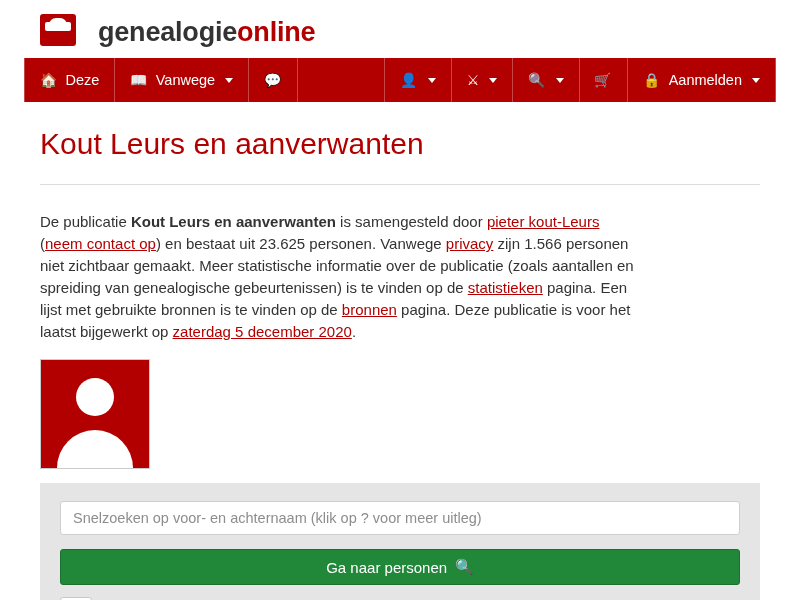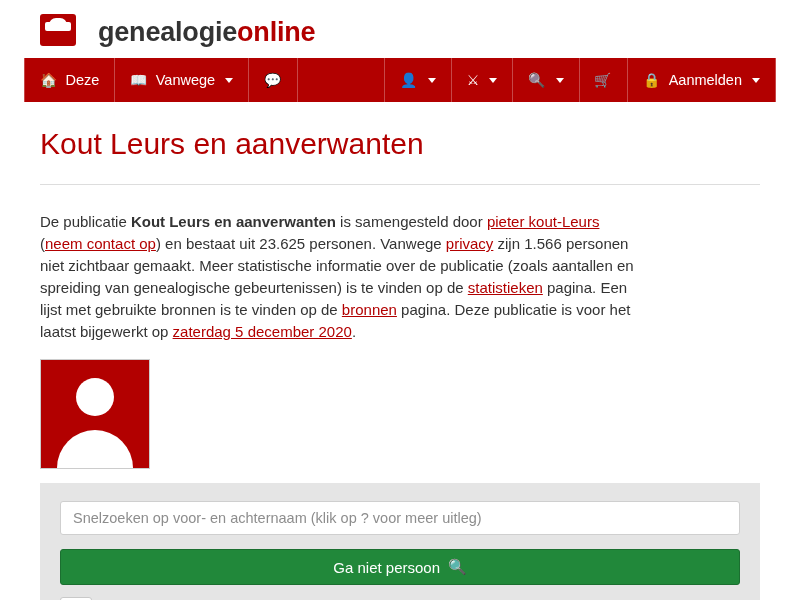--- a/index.html
+++ b/index.html
@@ -278,19 +278,19 @@
     </div>
     <div class="avatar">
       <div class="head"></div>
       <div class="body"></div>
     </div>
   </div>
 
   <div class="search-panel">
     <input class="search-input" type="text" placeholder="Snelzoeken op voor- en achternaam (klik op ? voor meer uitleg)" style="">
     <div class="go-button">
-      <span>Ga niet persoon</span>
+      <span>Ga naar personen</span>
       <span>🔍</span>
     </div>
     <div class="help-button">?</div>
   </div>
 
 </div>
 
 </body></html>

